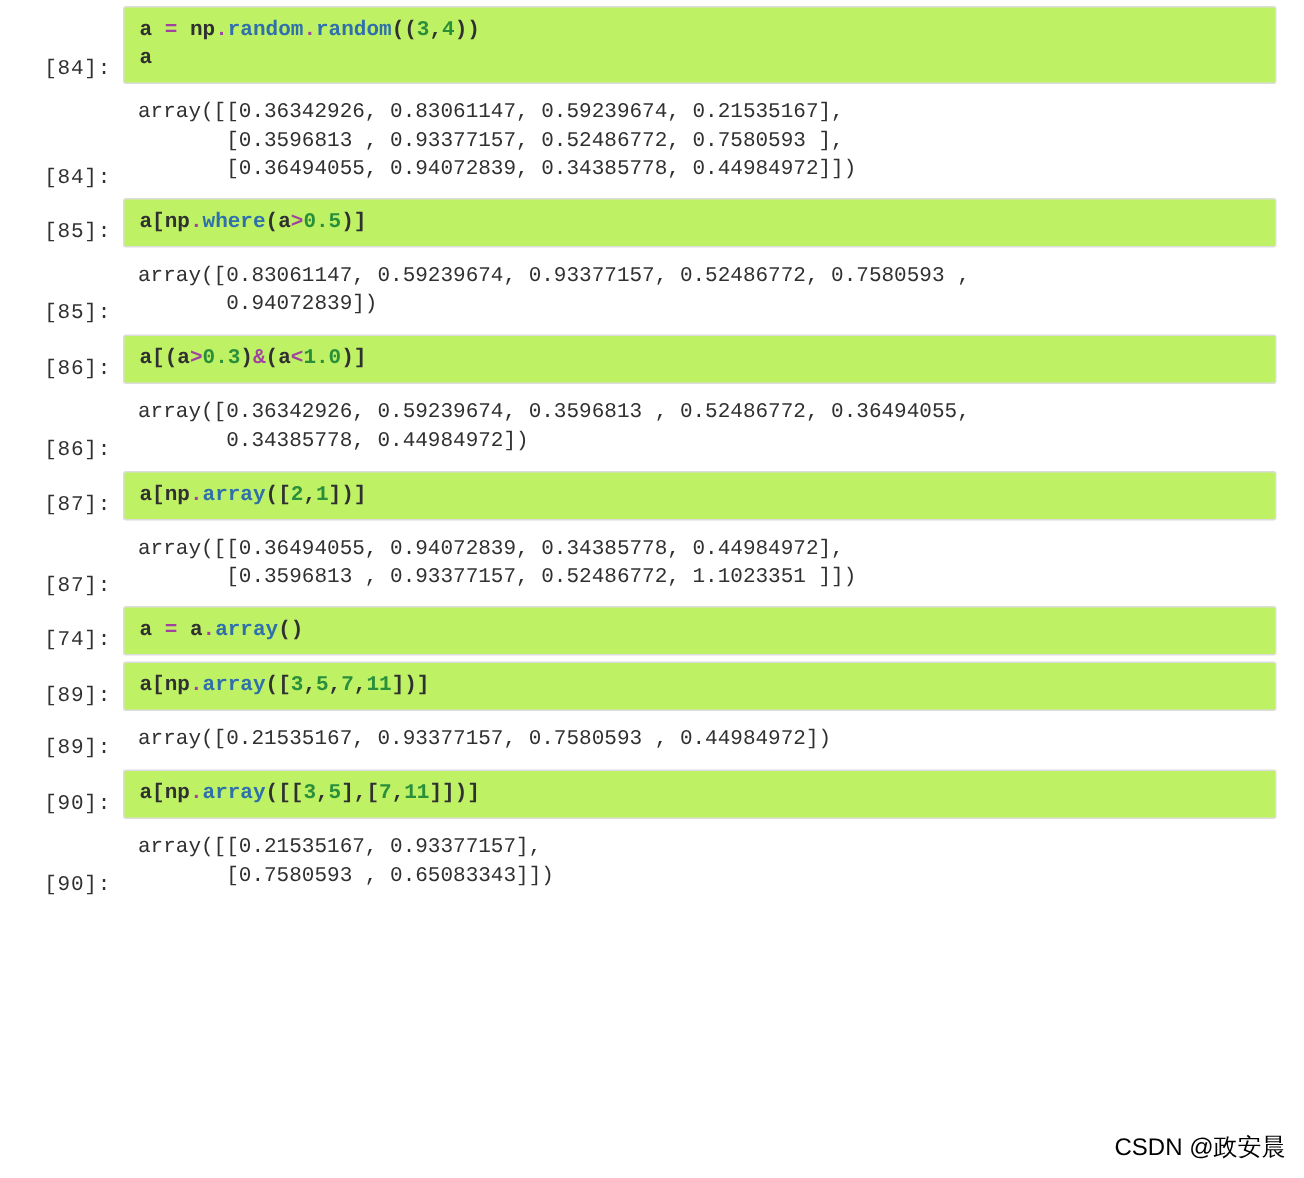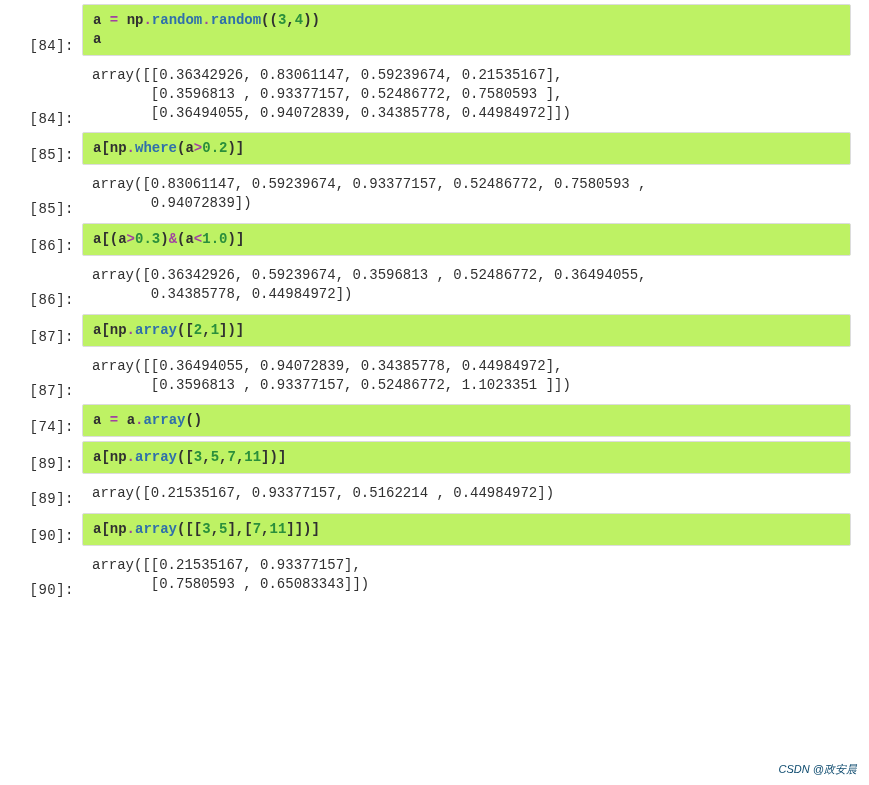--- a/index.html
+++ b/index.html
@@ -35,45 +35,44 @@
     }
     .out-area { color: #303030; font-family: Liberation Mono, monospace; }
     .tok-id { color: #303030; }
     .tok-op { color: #a141a1;  }
     .tok-np { color: #303030; }
     .tok-fn { color: #2f6fab;  }
     .tok-num { color: #2a8f3b;  }
     .tok-paren { color: #303030; }
     .watermark {
       position: fixed; right: 12px; bottom: 8px;
-      color: #0c4a6e; font-size: 11px;
+      color: #000000; font-size: 16px;
       font-family: sans-serif;
       pointer-events: none;
-      font-style: italic;
     }
   </style>
 </head>
 <body>
 
 <div class="cell">
   <div class="prompt">[84]:</div>
   <div class="in-area"><span class="tok-id">a </span><span class="tok-op">= </span><span class="tok-np">np</span><span class="tok-op">.</span><span class="tok-fn">random</span><span class="tok-op">.</span><span class="tok-fn">random</span><span class="tok-paren">((</span><span class="tok-num">3</span><span class="tok-paren">,</span><span class="tok-num">4</span><span class="tok-paren">))</span>
 <span class="tok-id">a</span></div>
 </div>
 
 <div class="cell">
   <div class="prompt">[84]:</div>
   <div class="out-area">array([[0.36342926, 0.83061147, 0.59239674, 0.21535167],
        [0.3596813 , 0.93377157, 0.52486772, 0.7580593 ],
        [0.36494055, 0.94072839, 0.34385778, 0.44984972]])</div>
 </div>
 
 <div class="cell">
   <div class="prompt">[85]:</div>
-  <div class="in-area"><span class="tok-id">a[np</span><span class="tok-op">.</span><span class="tok-fn">where</span><span class="tok-paren">(a</span><span class="tok-op">&gt;</span><span class="tok-num">0.2</span><span class="tok-paren">)]</span></div>
+  <div class="in-area"><span class="tok-id">a[np</span><span class="tok-op">.</span><span class="tok-fn">where</span><span class="tok-paren">(a</span><span class="tok-op">&gt;</span><span class="tok-num">0.5</span><span class="tok-paren">)]</span></div>
 </div>
 
 <div class="cell">
   <div class="prompt">[85]:</div>
   <div class="out-area">array([0.83061147, 0.59239674, 0.93377157, 0.52486772, 0.7580593 ,
        0.94072839])</div>
 </div>
 
 <div class="cell">
   <div class="prompt">[86]:</div>
@@ -102,21 +101,21 @@
   <div class="in-area"><span class="tok-id">a </span><span class="tok-op">= </span><span class="tok-id">a</span><span class="tok-op">.</span><span class="tok-fn">array</span><span class="tok-paren">()</span></div>
 </div>
 
 <div class="cell">
   <div class="prompt">[89]:</div>
   <div class="in-area"><span class="tok-id">a[np</span><span class="tok-op">.</span><span class="tok-fn">array</span><span class="tok-paren">([</span><span class="tok-num">3</span><span class="tok-paren">,</span><span class="tok-num">5</span><span class="tok-paren">,</span><span class="tok-num">7</span><span class="tok-paren">,</span><span class="tok-num">11</span><span class="tok-paren">])]</span></div>
 </div>
 
 <div class="cell">
   <div class="prompt">[89]:</div>
-  <div class="out-area">array([0.21535167, 0.93377157, 0.5162214 , 0.44984972])</div>
+  <div class="out-area">array([0.21535167, 0.93377157, 0.7580593 , 0.44984972])</div>
 </div>
 
 <div class="cell">
   <div class="prompt">[90]:</div>
   <div class="in-area"><span class="tok-id">a[np</span><span class="tok-op">.</span><span class="tok-fn">array</span><span class="tok-paren">([[</span><span class="tok-num">3</span><span class="tok-paren">,</span><span class="tok-num">5</span><span class="tok-paren">],[</span><span class="tok-num">7</span><span class="tok-paren">,</span><span class="tok-num">11</span><span class="tok-paren">]])]</span></div>
 </div>
 
 <div class="cell">
   <div class="prompt">[90]:</div>
   <div class="out-area">array([[0.21535167, 0.93377157],

